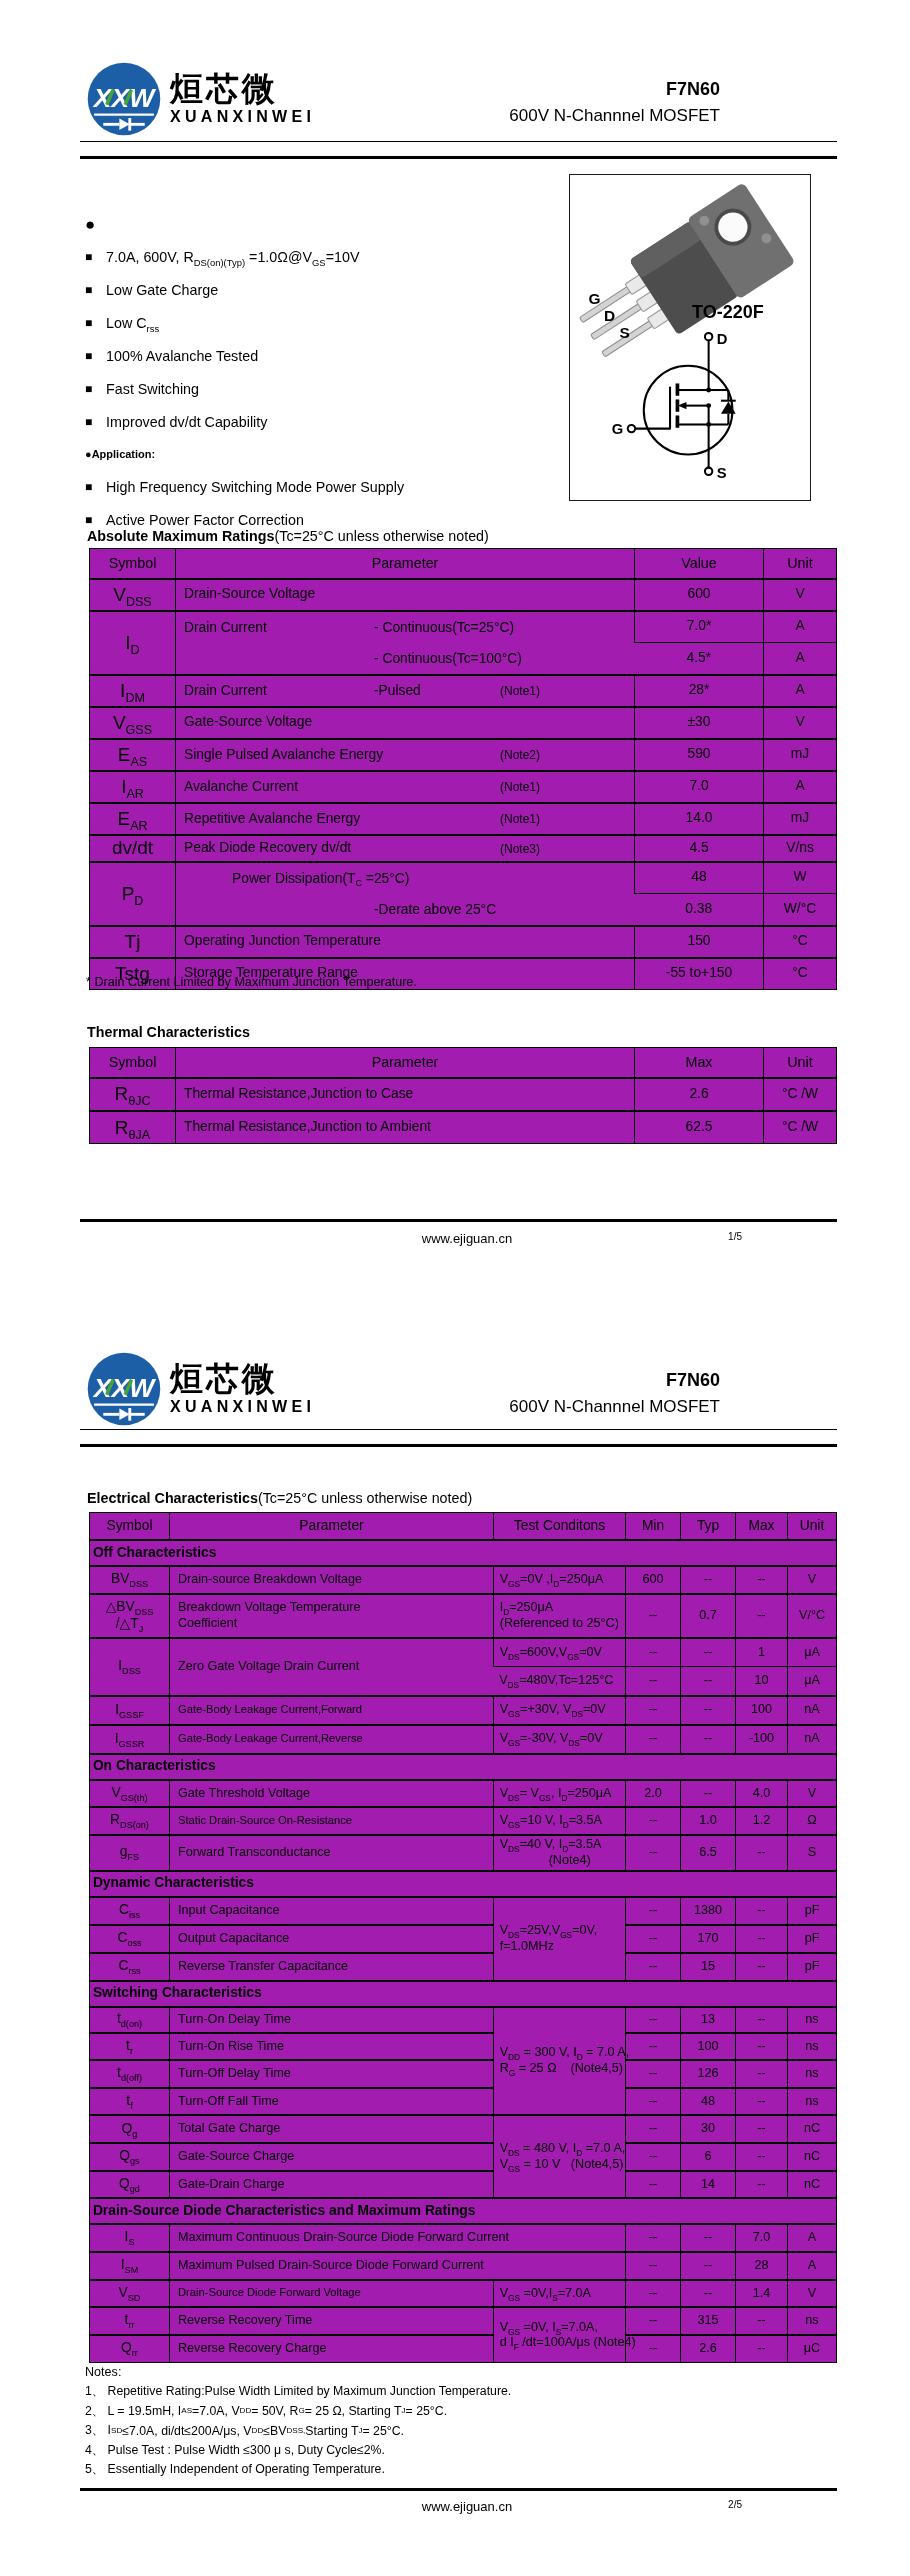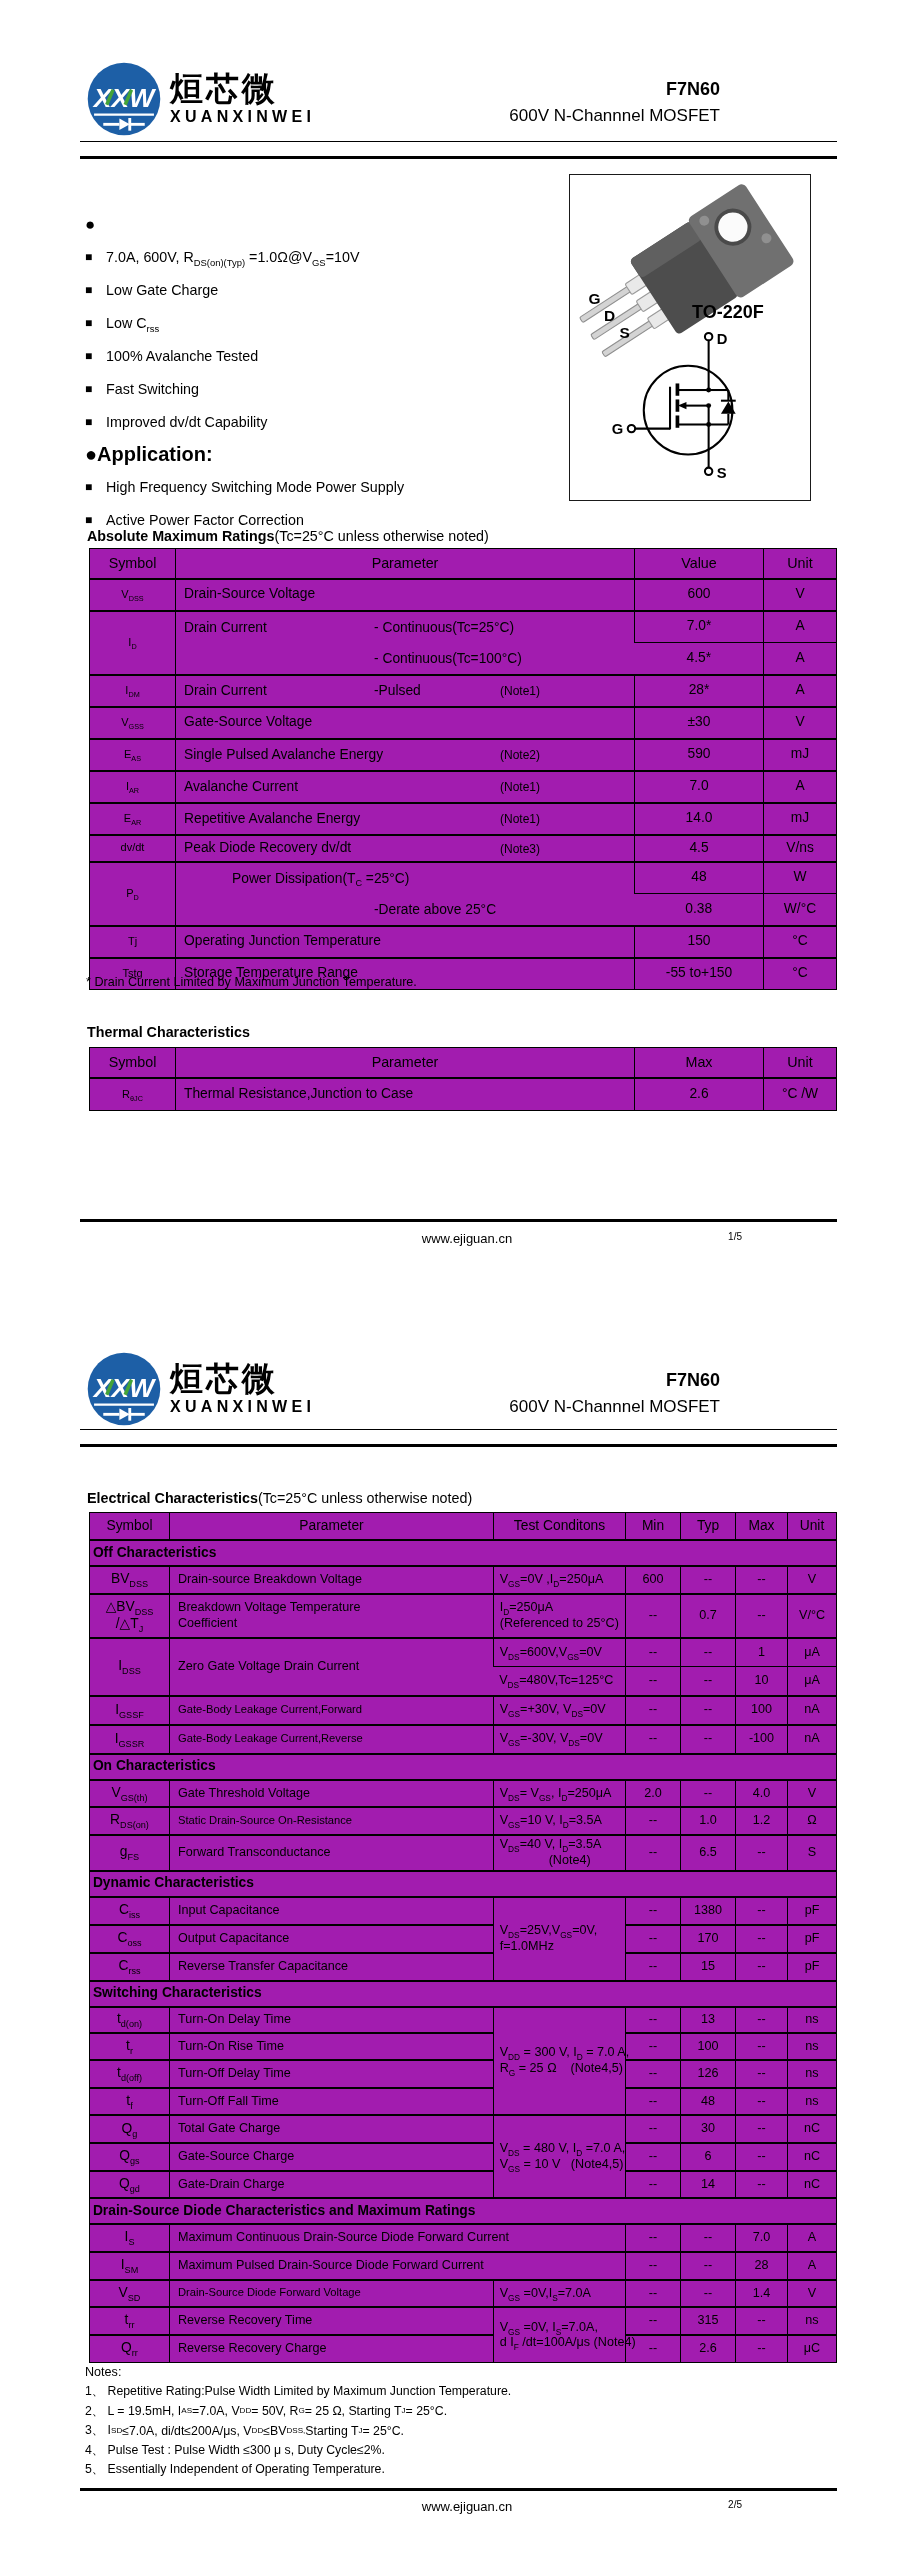--- a/index.html
+++ b/index.html
@@ -13,21 +13,21 @@
   .brand-en{font-size:16px;font-weight:bold;letter-spacing:4.3px;margin-top:1.7px;}
   .hdr-title{position:absolute;left:376px;width:344px;text-align:right;}
   .hdr-title .pn{font-size:18px;font-weight:bold;line-height:1.1;}
   .hdr-title .sub{font-size:17px;margin-top:6.3px;}
   .hline{position:absolute;left:80px;width:757px;background:#000;}
   
   .features{position:absolute;left:85px;top:210px;width:493px;}
   .feat-bullet{height:30px;font-size:17px;display:flex;align-items:center;}
   .feat{display:flex;align-items:center;height:33px;font-size:14.3px;white-space:nowrap;}
   .feat .sq{font-size:12px;margin-right:13.8px;}
-  .app-label{height:32px;font-size:20px;font-weight:bold;display:flex;align-items:center;}
+  .app-label{height:32px;font-size:11px;font-weight:bold;display:flex;align-items:center;}
   
   .pkgbox{position:absolute;left:569px;top:174px;width:240px;height:325px;border:1.1px solid #1a1a1a;background:#fff;}
   .to220{position:absolute;left:122px;top:127px;font-size:18px;font-weight:bold;}
   .pkg-svg{position:absolute;left:3.4px;top:5.7px;}
   .sym-svg{position:absolute;left:36px;top:155px;}
   
   .sec-title{font-size:14.3px;white-space:nowrap;}
   .sec-title .bold{font-weight:bold;}
   
   table.ds{border-collapse:collapse;table-layout:fixed;border:1.7px solid #000;background:#a21caf;}
@@ -36,21 +36,21 @@
       white-space:nowrap;line-height:1.22;}
   table.ds td:first-child{border-left:none;}
   table.ds tr.hdr td{border-top:none;font-size:13.8px;}
   table.ds tr.sub td{border-top:1.1px solid #000;}
   table.ds tr.section td{text-align:left;font-weight:bold;font-size:13.8px;padding-left:2.9px;}
   table.ds td.pl{text-align:left;padding-left:8px;}
   table.ds td.cl{text-align:left;padding-left:5.7px;}
   table.ds td.sym{font-size:13.8px;}
   table.ds td.sm{font-size:11.2px;}
   #abs-table td,#thermal-table td{font-size:13.8px;}
-  #abs-table td.sym,#thermal-table td.sym{font-size:11px;}
+  #abs-table td.sym,#thermal-table td.sym{font-size:19px;}
   #abs-table tr.hdr td,#thermal-table tr.hdr td{font-size:14.3px;}
   .part{position:absolute;transform:translateY(-50%);white-space:nowrap;}
   .part.note{font-size:12px;}
   sub{font-size:66%;line-height:0;}
   .footnote{font-size:12.6px;white-space:nowrap;}
   
   .notes-label{font-size:12.6px;}
   .note-line{height:19.5px;font-size:12.3px;display:flex;align-items:center;white-space:nowrap;}
   
   .footer-url{position:absolute;left:80px;width:774px;text-align:center;font-size:13px;}
@@ -325,20 +325,26 @@
             <td>Parameter</td>
             <td>Max</td>
             <td>Unit</td>
           </tr>
           <tr style="height: 33px;">
             <td class="sym">R<sub>θJC</sub></td>
             <td class="pl">Thermal Resistance,Junction to Case</td>
             <td>2.6</td>
             <td>°C /W</td>
           </tr>
+          <tr style="height: 33px;">
+            <td class="sym">R<sub>θJA</sub></td>
+            <td class="pl">Thermal Resistance,Junction to Ambient</td>
+            <td>62.5</td>
+            <td>°C /W</td>
+          </tr>
         </tbody>
       </table>
 
     <div class="hline" style="top:1219px;height:3.4px;"></div>
     <div class="footer-url" style="top:1231px;">www.ejiguan.cn</div>
     <div class="footer-page" style="top:1231px;">1/5</div>
   </div>
 
   <div>
 

